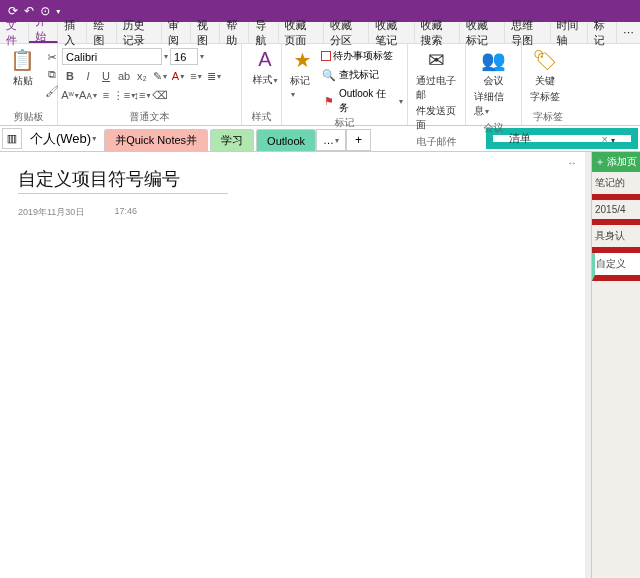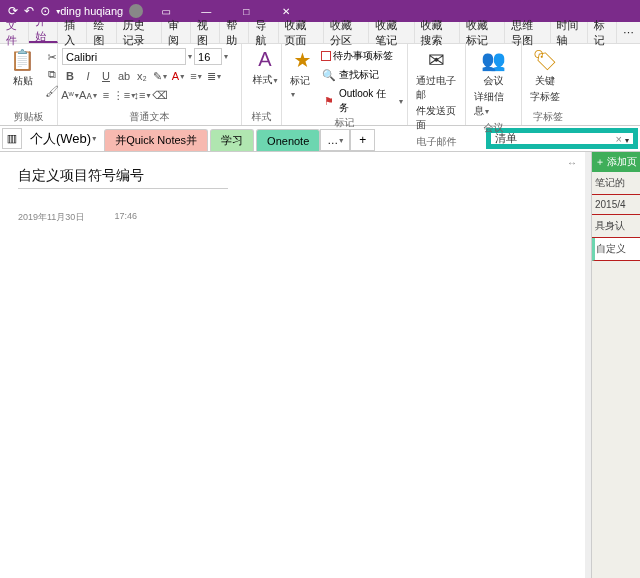--- a/index.html
+++ b/index.html
@@ -20,65 +20,57 @@
   .ribbon { background: #fff; height: 82px; display: flex; border-bottom: 1px solid #ccc; }
   .rgroup { border-right: 1px solid #e0e0e0; padding: 2px 4px 0 4px; display:flex; flex-direction:column; justify-content:space-between; position:relative;}
   .rgroup .glabel { text-align:center; font-size:10px; color:#666; padding:1px 0;}
   .rgroup .gbody { flex:1; display:flex; align-items:flex-start; gap:2px;}
   .vstack { display:flex; flex-direction:column; gap:1px; }
   .hstack { display:flex; flex-direction:row; gap:2px; align-items:center;}
   .bigbtn { display:flex; flex-direction:column; align-items:center; justify-content:center; padding:2px 4px; font-size:10px; color:#333; gap:2px; min-width:38px;}
   .bigbtn .bigicon { font-size:20px; }
   .smico { width:16px; height:16px; display:inline-flex; align-items:center; justify-content:center; font-size:11px; color:#555;}
   .fontrow input { height:17px; font-size:11px; border:1px solid #ccc; padding:0 3px;}
-  .fontname { width:124px;}
+  .fontname { width:100px;}
   .fontsize { width:28px;}
   .drop::after { content:"▾"; font-size:8px; color:#666; margin-left:1px;}
   
   .notesection { height:26px; border-bottom:1px solid #ccc; display:flex; align-items:stretch; background:#fff;}
   .nbicon { width:20px; display:flex; align-items:center; justify-content:center; border:1px solid #ccc; margin:2px;}
   .nb-name { display:flex; align-items:center; padding:0 6px; font-size:13px;}
   .sectiontab { display:flex; align-items:center; padding:8px 10px; font-size:11px; border-top-left-radius:3px; border-top-right-radius:3px; margin-top:3px; margin-left:2px; border:1px solid #ccc; border-bottom:none;}
   .st-red { background:#f7b9b0;}
   .st-green { background:#b0e6b0;}
   .st-teal { background:#6dd6b0;}
   .plus-tab { display:flex; align-items:center; padding:0 8px; border:1px solid #ccc; margin-top:3px; font-size:12px;}
   .dots-tab { display:flex; align-items:center; padding:0 6px; border:1px solid #ccc; margin-top:3px; font-size:11px;}
   .spacer { flex:1;}
-  .searchbox { display:flex; align-items:center; border:5px solid #14b8a6; margin:2px; padding:0 4px; width:152px; justify-content:space-between; font-size:11px; color:#333;}
+  .searchbox { display:flex; align-items:center; border:7px solid #14b8a6; margin:2px; padding:0 16px; width:152px; justify-content:space-between; font-size:11px; color:#333;}
   
   .main { display:flex; height: calc(578px - 22px - 22px - 82px - 26px);}
   .canvas { flex:1; position:relative; padding:12px 18px; overflow:hidden;}
   .canvas .scrollx { position:absolute; top:4px; right:8px; color:#888; font-size:10px;}
-  .page-title-field { border:none; border-bottom:1px solid #ccc; font-size:14px; font-family:"SimSun","宋体",serif; width:210px; padding:4px 0; color:#111;}
-  .meta { display:flex; gap:30px; font-size:9px; color:#888; margin-top:22px;}
+  .page-title-field { border:none; border-bottom:1px solid #ccc; font-size:18px; font-family:"SimSun","宋体",serif; width:210px; padding:4px 0; color:#111;}
+  .meta { display:flex; gap:30px; font-size:9px; color:#888; margin-top:12px;}
   
   .sidepanel { width:49px; background:#f0efe9; border-left:1px solid #ccc; display:flex; flex-direction:column; font-size:10px;}
   .addpage { background:#3fae5a; color:#fff; height:20px; display:flex; align-items:center; justify-content:center; gap:2px;}
-  .sp-item { padding:4px 3px; border-bottom:1px solid #b91c1c; color:#444; white-space:nowrap; overflow:hidden;}
+  .sp-item { padding:4px 3px; border-bottom:6px solid #b91c1c; color:#444; white-space:nowrap; overflow:hidden;}
   .sp-item.sel { background:#fff; border-left:3px solid #6dd6b0; padding-left:1px;}
   .scrollbar-v { width:6px; background:#eee;}
 </style>
 </head>
 <body>
 
 <div class="titlebar">
   <div class="left-icons">
     <span>⟳</span>
     <span>↶</span>
     <span>⊙</span>
     <span style="font-size:8px;">▾</span>
-  </div>
-  <div class="right-area">
-    <span>ding huqiang</span>
-    <span class="avatar"></span>
-    <span class="winbtn">▭</span>
-    <span class="winbtn">—</span>
-    <span class="winbtn">□</span>
-    <span class="winbtn close">✕</span>
   </div>
 </div>
 
 <div class="menubar">
   <div class="tab file">文件</div>
   <div class="tab active">开始</div>
   <div class="tab">插入</div>
   <div class="tab">绘图</div>
   <div class="tab">历史记录</div>
   <div class="tab">审阅</div>
@@ -216,21 +208,21 @@
     </div>
     <div class="glabel">字标签</div>
   </div>
 </div>
 
 <div class="notesection">
   <div class="nbicon">▥</div>
   <div class="nb-name drop">个人(Web)</div>
   <div class="sectiontab st-red">并Quick Notes并</div>
   <div class="sectiontab st-green">学习</div>
-  <div class="sectiontab st-teal">Onenote</div>
+  <div class="sectiontab st-teal">Outlook</div>
   <div class="dots-tab drop">…</div>
   <div class="plus-tab">+</div>
   <div class="spacer"></div>
   <div class="searchbox">
     <span>清单</span>
     <span><span style="color:#888;">×</span>&nbsp;<span style="font-size:8px;">▾</span></span>
   </div>
 </div>
 
 <div class="main">

